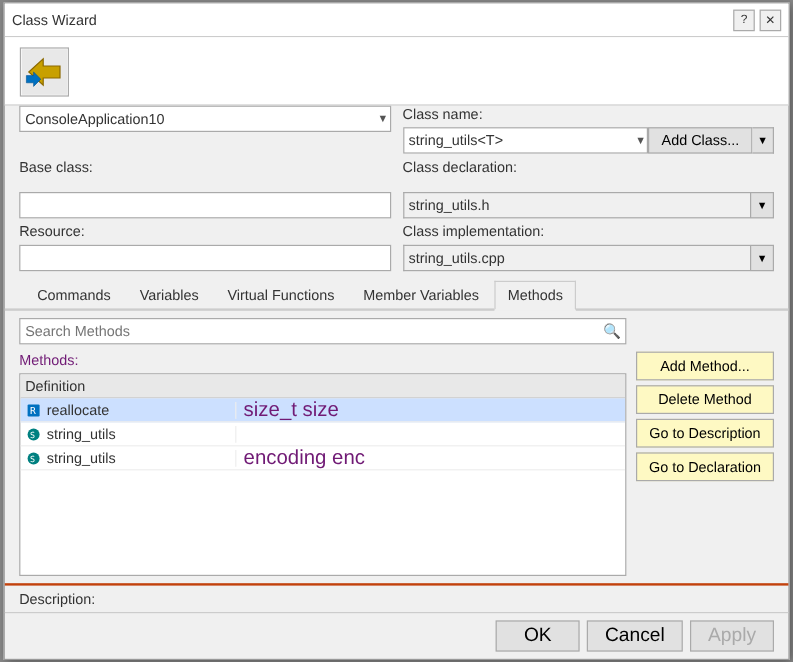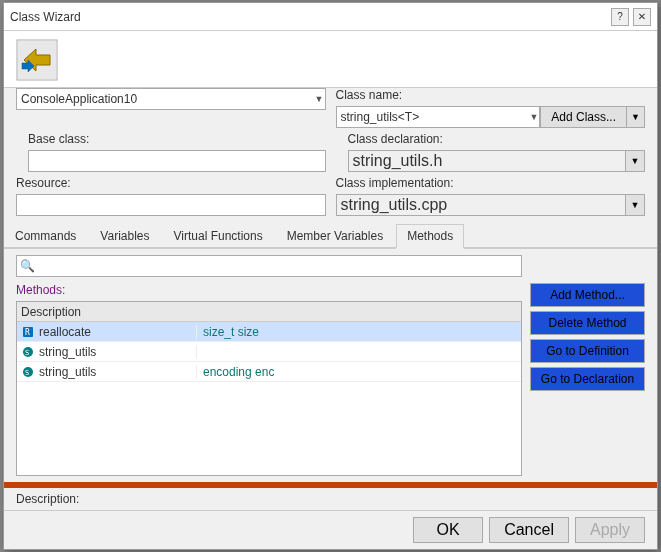--- a/index.html
+++ b/index.html
@@ -134,39 +134,38 @@
       justify-content: center;
     }
     .base-resource-row {
       display: flex;
       gap: 10px;
       padding: 0 12px 4px 12px;
     }
     .base-col, .decl-col {
       display: flex;
       flex-direction: column;
-      gap: 2px;
-      flex: 1;
-      margin-left: 12px;
+      gap: 12px;
+      flex: 1;
     }
     .decl-col { position: relative; }
     .impl-row {
       display: flex;
       gap: 10px;
       padding: 0 12px 4px 12px;
     }
     .impl-col {
       display: flex;
       flex-direction: column;
       gap: 2px;
       flex: 1;
     }
     .tabs-bar {
       display: flex;
-      padding: 4px 12px 0 0;
+      padding: 4px 12px 0 16px;
       border-bottom: 2px solid #ccc;
       gap: 0;
     }
     .tab {
       padding: 4px 10px;
       font-size: 12px;
       color: #333;
       cursor: pointer;
       border: 1px solid transparent;
       border-bottom: none;
@@ -255,22 +254,22 @@
       color: #333;
       display: flex;
       align-items: center;
       gap: 4px;
       border-right: 1px solid #eee;
       overflow: hidden;
     }
     .td-params {
       flex: 1;
       padding-left: 6px;
-      font-size: 12px;
-      color: #0f766e;
+      font-size: 17px;
+      color: #701a75;
     }
     .method-icon {
       width: 14px;
       height: 14px;
       flex-shrink: 0;
       display: flex;
       align-items: center;
       justify-content: center;
       font-size: 9px;
     }
@@ -278,32 +277,32 @@
     .icon-teal { color: #008080; }
     .right-buttons {
       display: flex;
       flex-direction: column;
       gap: 4px;
       width: 115px;
       padding-top: 28px;
     }
     .action-btn {
       height: 24px;
-      background: #1d4ed8;
+      background: #fef9c3;
       border: 1px solid #aaa;
       font-size: 12px;
       cursor: pointer;
       text-align: center;
       display: flex;
       align-items: center;
       justify-content: center;
     }
     .description-bar {
       padding: 4px 12px;
-      border-top: 6px solid #c2410c;
+      border-top: 2px solid #c2410c;
       font-size: 12px;
       color: #333;
       min-height: 24px;
     }
     .bottom-bar {
       display: flex;
       justify-content: flex-end;
       align-items: center;
       padding: 6px 12px;
       gap: 6px;
@@ -331,21 +330,21 @@
       align-items: center;
       gap: 0;
     }
     .decl-input {
       flex: 1;
       height: 22px;
       border: 1px solid #aaa;
       border-right: none;
       background: #f0f0f0;
       padding: 0 4px;
-      font-size: 16px;
+      font-size: 12px;
       color: #333;
     }
     .decl-drop-btn {
       height: 22px;
       width: 20px;
       border: 1px solid #aaa;
       background: #e1e1e1;
       display: flex;
       align-items: center;
       justify-content: center;
@@ -448,28 +447,29 @@
     <div class="tab">Variables</div>
     <div class="tab">Virtual Functions</div>
     <div class="tab">Member Variables</div>
     <div class="tab active">Methods</div>
   </div>
 
   <div class="main-body">
     <div class="methods-panel">
 
       <div class="search-row">
+        <input class="search-input" type="text" placeholder="Search Methods" style="">
         <div class="search-icon-btn">🔍</div>
       </div>
 
       <div class="methods-label">Methods:</div>
 
       <div class="methods-table">
         <div class="table-header">
-          <div class="th-params">Description</div>
+          <div class="th-params">Definition</div>
         </div>
         <div class="table-row selected">
           <div class="td-method">
             <span class="method-icon icon-blue">
               <svg width="12" height="12" viewBox="0 0 12 12">
                   <rect x="1" y="1" width="10" height="10" fill="#0070c0" rx="1"></rect>
                   <text x="3" y="9" font-size="8" fill="white" font-family="monospace">R</text>
                 </svg>
             </span>
             <span>reallocate</span>
@@ -499,21 +499,21 @@
             <span>string_utils</span>
           </div>
           <div class="td-params">encoding enc</div>
         </div>
       </div>
     </div>
 
     <div class="right-buttons">
       <button class="action-btn">Add Method...</button>
       <button class="action-btn">Delete Method</button>
-      <button class="action-btn">Go to Definition</button>
+      <button class="action-btn">Go to Description</button>
       <button class="action-btn">Go to Declaration</button>
     </div>
   </div>
 
   <div class="description-bar">
     <span>Description:</span>
   </div>
 
   <div class="bottom-bar">
     <button class="bottom-btn primary">OK</button>

